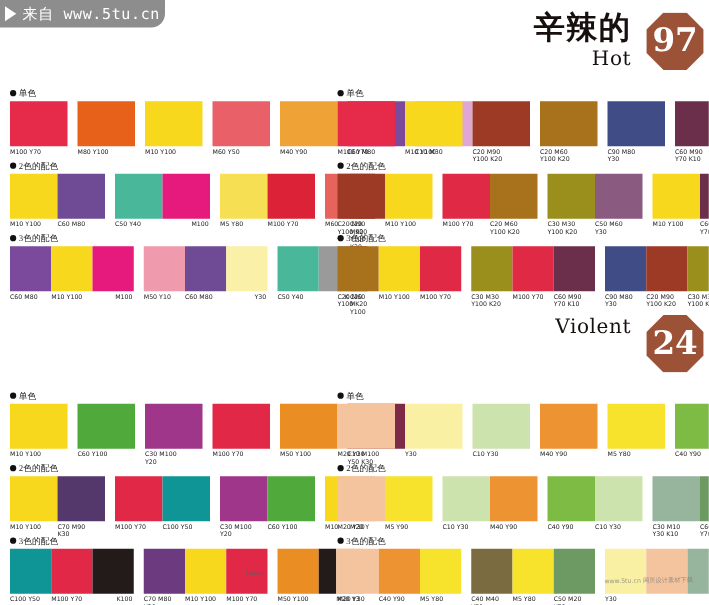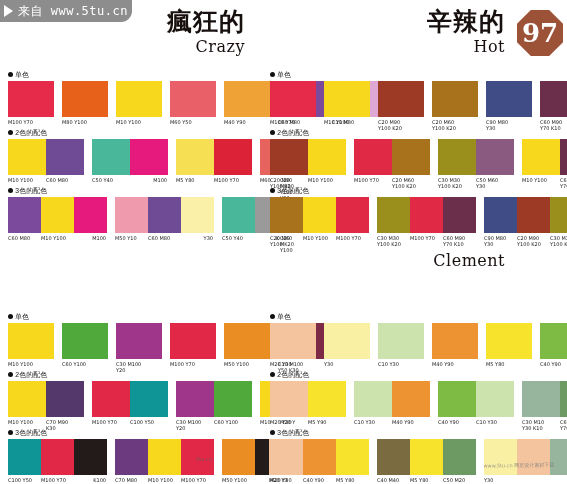--- a/index.html
+++ b/index.html
@@ -74,21 +74,21 @@
     font-family:"DejaVu Serif","Liberation Serif",serif;
     font-weight:bold;font-size:26px;line-height:26px;
   }
 
   
   .row{position:absolute;left:8px;right:4px;}
   .row-label{
     font-size:7px;color:#1c1c1c;
     margin-bottom:2px;height:9px;
     display:flex;align-items:center;
-    font-family:Liberation Mono, monospace;
+    font-family:Liberation Serif, serif;
   }
   .row-dot{
     display:inline-block;width:5px;height:5px;border-radius:50%;
     background:#111;margin-right:2px;flex:none;
   }
   .groups{display:flex;align-items:flex-start;}
   .group{margin-right:8px;}
   .chips{display:flex;}
   .chip{height:36px;}
   .caps{display:flex;margin-top:2px;}
@@ -125,26 +125,20 @@
 
 <div class="page">
 
   <div class="watermark-ribbon">
     <span class="wm-tri"></span>
     <span class="wm-text">来自 www.5tu.cn</span>
   </div>
 
   <div id="sections-root">
       <div class="section sec-tl">
-        <div class="sec-head head-left" style="right: 38px;">
-          <div class="head-titles">
-            <div class="title-cn">瘋狂的</div>
-            <div class="title-en">Crazy</div>
-          </div>
-        </div>
         <div class="row" style="top: 70px;">
           <div class="row-label">
             <span class="row-dot"></span>
             <span>单色</span>
           </div>
           <div class="groups">
             <div class="group">
               <div class="chips">
                 <div class="chip" style="width: 46px; background: rgb(230, 42, 74);"></div>
               </div>
@@ -626,22 +620,25 @@
                 <div class="cap" style="width: 14px;"></div>
                 <div class="cap" style="width: 22px;">M20  Y3</div>
               </div>
             </div>
           </div>
         </div>
       </div>
       <div class="section sec-br">
         <div class="sec-head head-left" style="right: 62px;">
           <div class="head-titles">
-            <div class="title-en">Clement</div>
-          </div>
+            <div class="title-en">Violent</div>
+          </div>
+        </div>
+        <div class="badge" style="right: 4px; top: 10px;">
+          <span class="badge-inner">24</span>
         </div>
         <div class="row" style="top: 70px;">
           <div class="row-label">
             <span class="row-dot"></span>
             <span>单色</span>
           </div>
           <div class="groups">
             <div class="group">
               <div class="chips">
                 <div class="chip" style="width: 46px; background: rgb(243, 196, 158);"></div>

